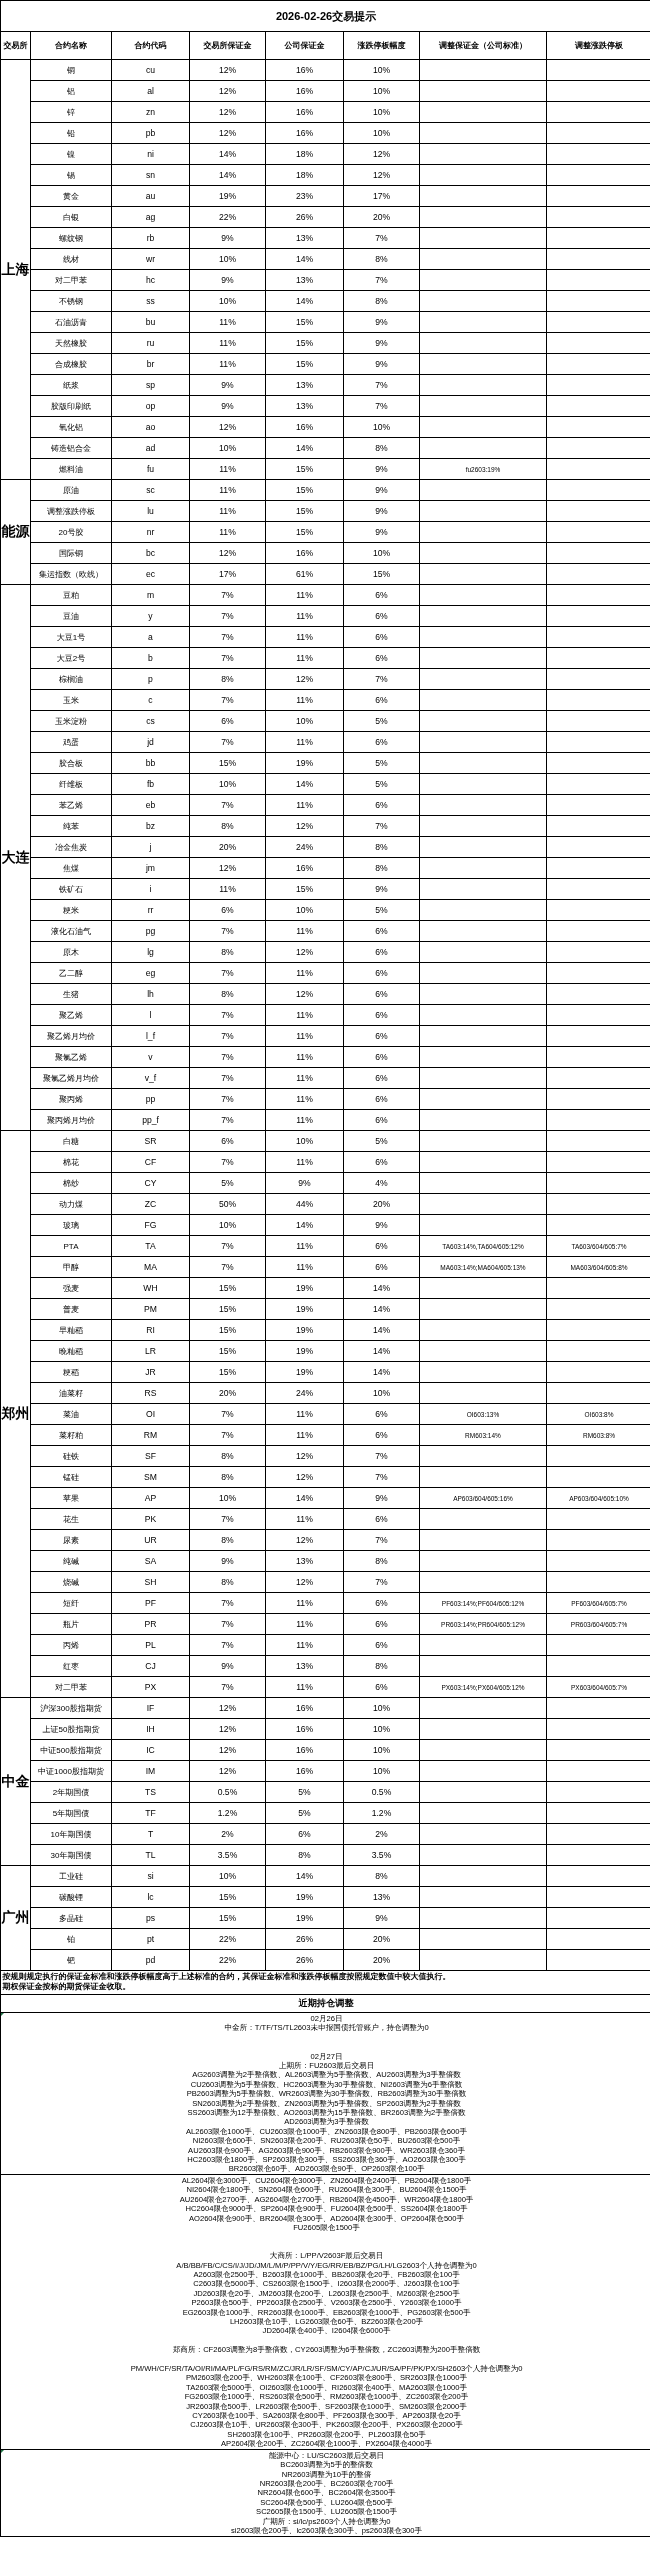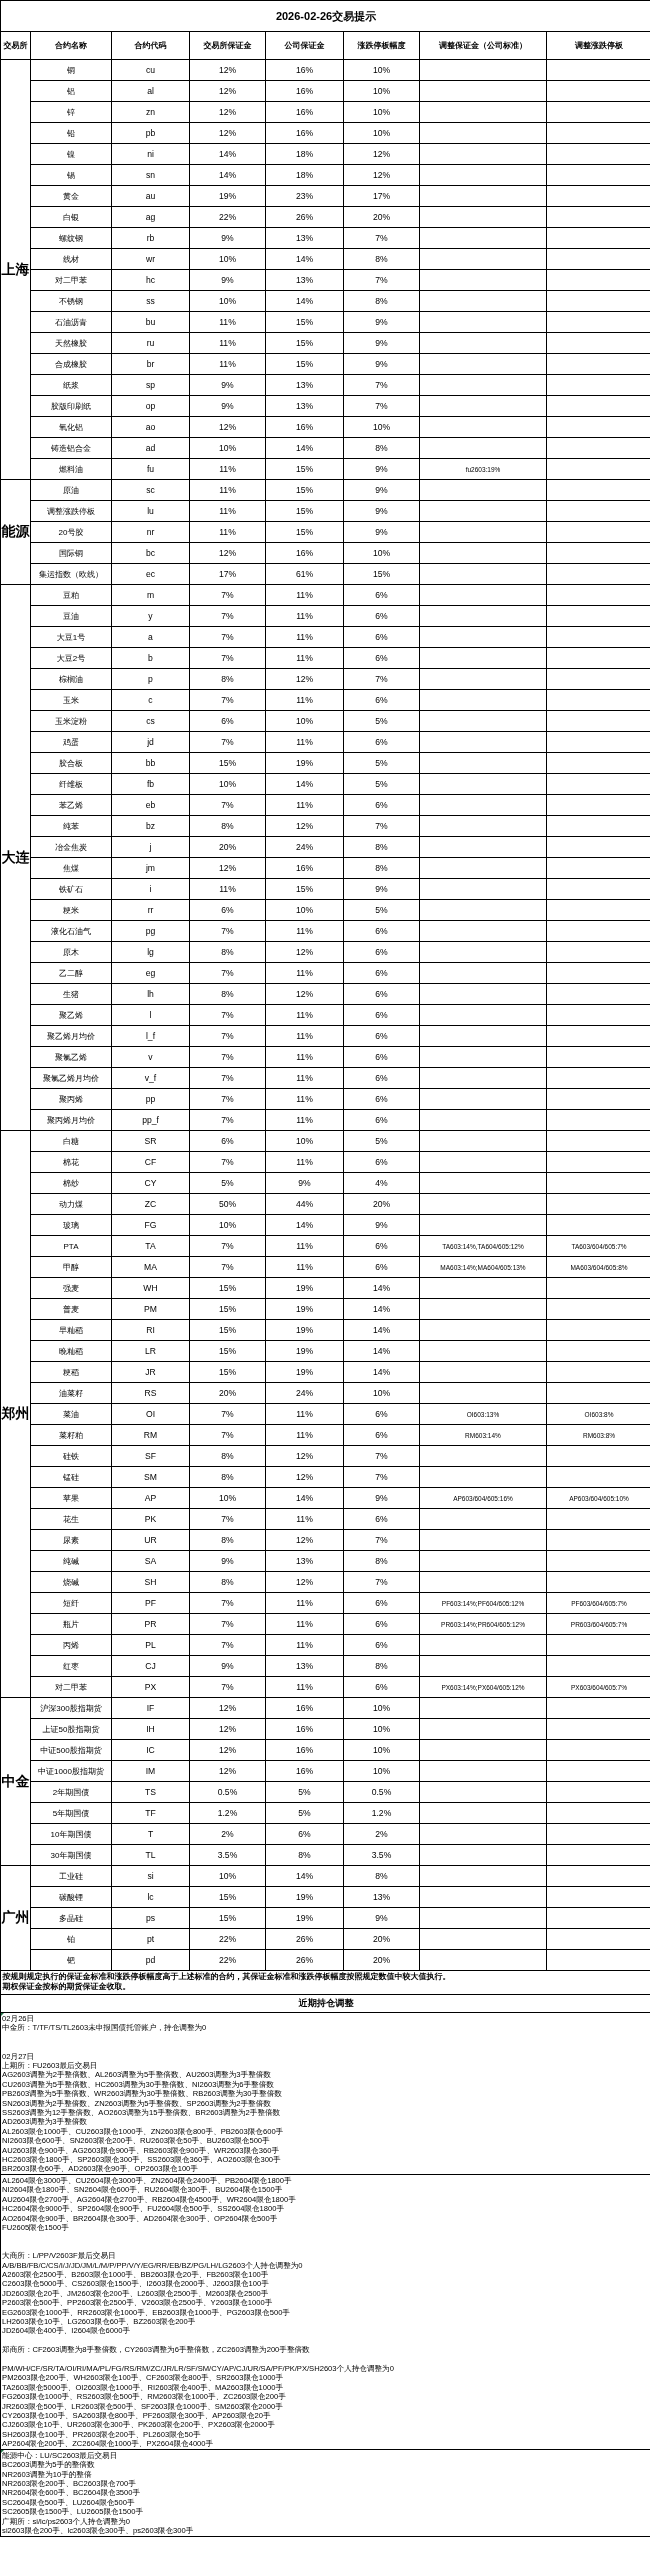--- a/index.html
+++ b/index.html
@@ -8,21 +8,21 @@
   td,th{border:1.1px solid #000;overflow:hidden;padding:0;background:#fff;}
   #title-cell{height:30px;font-size:11px;font-weight:bold;text-align:center;font-family:Liberation Sans, sans-serif;}
   #header-row th{height:27px;font-size:8px;font-weight:bold;text-align:center;margin-left:28px;}
   #table-body td{height:20px;font-size:8.6px;text-align:center;white-space:nowrap;}
   #table-body td.exch{font-size:14px;font-weight:bold;}
   #table-body td.c1{font-size:8px;}
   #table-body td.c6,#table-body td.c7{font-size:6.5px;}
   #footnote-cell{height:21.6px;text-align:left;vertical-align:middle;padding:0.5px 1.6px;margin-left:48px;}
   .fline{font-size:8px;font-weight:bold;line-height:10.8px;white-space:nowrap;}
   #recent-title-cell{height:17.3px;font-size:9.2px;font-weight:bold;text-align:center;margin-left:14px;}
-  .block-cell{vertical-align:top;text-align:left;padding:1.1px 0 0 1.1px;position:relative;}
+  .block-cell{vertical-align:top;text-align:center;padding:1.1px 0 0 1.1px;position:relative;}
   #block-0{height:157px;}
   #block-1{height:269px;}
   #block-2{height:85px;margin-top:12px;}
   .line{font-size:7.6px;line-height:9.4px;min-height:9.4px;white-space:nowrap;font-family:"Liberation Sans","DejaVu Sans",sans-serif;}
   .flag{position:absolute;top:0;left:0;width:0;height:0;border-top:3.8px solid #217346;border-right:3.8px solid transparent;}
 </style>
 </head>
 <body>
 
 <table>

